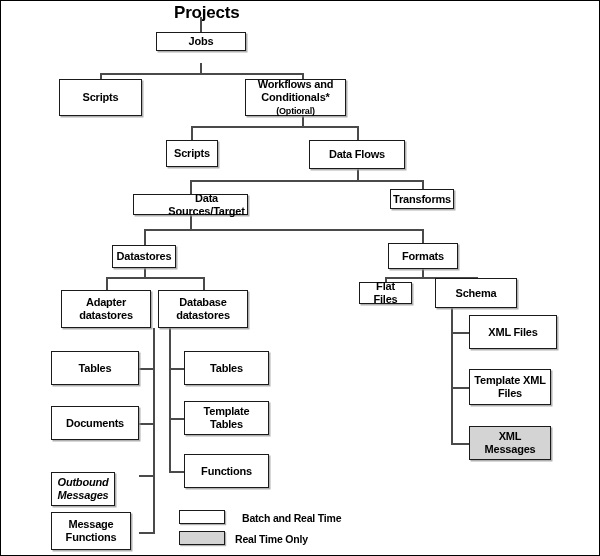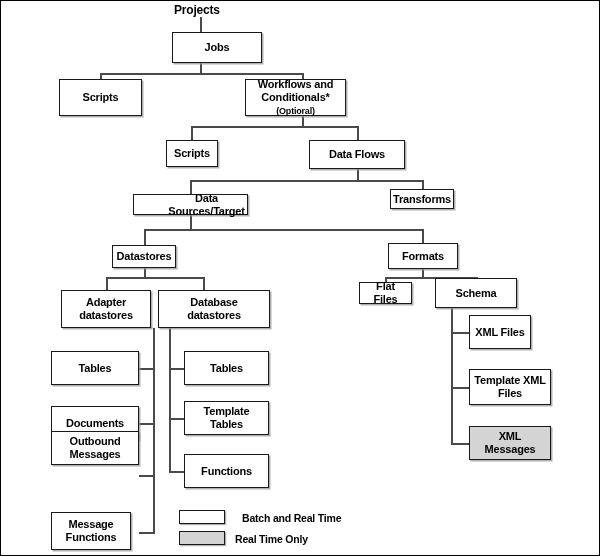--- a/index.html
+++ b/index.html
@@ -37,21 +37,21 @@
   .node.shaded {
     background: #d4d4d4;
   }
   .node .sub {
     font-size: 9px;
     font-weight: bold;
   }
   .plain-label {
     position: absolute;
     font-weight: bold;
-    font-size: 12px;
+    font-size: 17px;
     color: #000000;
     white-space: nowrap;
     letter-spacing: -0.2px;
   }
   .edge {
     position: absolute;
     background: #4a4a4a;
   }
   .edge.v { width: 1.6px; }
   .edge.h { height: 1.6px; }
@@ -115,21 +115,21 @@
       <div class="edge v" style="left: 168px; top: 327px; height: 144px;"></div>
       <div class="edge h" style="left: 168px; top: 367px; width: 16px;"></div>
       <div class="edge h" style="left: 168px; top: 417px; width: 16px;"></div>
       <div class="edge h" style="left: 168px; top: 470px; width: 16px;"></div>
       <div class="edge v" style="left: 450px; top: 307px; height: 136px;"></div>
       <div class="edge h" style="left: 450px; top: 331px; width: 19px;"></div>
       <div class="edge h" style="left: 450px; top: 386px; width: 19px;"></div>
       <div class="edge h" style="left: 450px; top: 442px; width: 19px;"></div>
     </div>
   <div id="nodes-layer">
-      <div class="node" style="left: 155px; top: 31px; width: 90px; height: 31px; margin-left: 16px;">
+      <div class="node" style="left: 155px; top: 31px; width: 90px; height: 19px;">
         <div>Jobs</div>
       </div>
       <div class="node" style="left: 58px; top: 78px; width: 83px; height: 37px;">
         <div>Scripts</div>
       </div>
       <div class="node" style="left: 244px; top: 78px; width: 101px; height: 37px;">
         <div>
           <div style="white-space: normal;">Workflows and Conditionals* <span class="sub">(Optioral)</span></div>
         </div>
       </div>
@@ -150,62 +150,62 @@
       </div>
       <div class="node" style="left: 387px; top: 242px; width: 70px; height: 26px;">
         <div>Formats</div>
       </div>
       <div class="node" style="left: 60px; top: 289px; width: 90px; height: 38px;">
         <div>
           <div>Adapter</div>
           <div class="">datastores</div>
         </div>
       </div>
-      <div class="node" style="left: 157px; top: 289px; width: 112px; height: 38px;">
+      <div class="node" style="left: 157px; top: 289px; width: 90px; height: 38px;">
         <div>
           <div>Database</div>
           <div class="">datastores</div>
         </div>
       </div>
       <div class="node" style="left: 358px; top: 281px; width: 53px; height: 22px;">
         <div>Flat Files</div>
       </div>
       <div class="node" style="left: 434px; top: 277px; width: 82px; height: 30px;">
         <div>
           <div class="">Schema</div>
         </div>
       </div>
       <div class="node" style="left: 50px; top: 350px; width: 88px; height: 34px;">
         <div>Tables</div>
       </div>
       <div class="node" style="left: 50px; top: 405px; width: 88px; height: 34px;">
         <div>Documents</div>
       </div>
-      <div class="node" style="left: 50px; top: 430px; width: 88px; height: 34px;">
+      <div class="node" style="left: 50px; top: 471px; width: 64px; height: 34px; font-style: italic;">
         <div>
           <div>Outbound</div>
           <div class="">Messages</div>
         </div>
       </div>
       <div class="node" style="left: 50px; top: 511px; width: 80px; height: 38px;">
         <div>
           <div>Message</div>
           <div class="">Functions</div>
         </div>
       </div>
       <div class="node" style="left: 183px; top: 350px; width: 85px; height: 34px;">
         <div>Tables</div>
       </div>
       <div class="node" style="left: 183px; top: 400px; width: 85px; height: 34px;">
         <div>Template Tables</div>
       </div>
       <div class="node" style="left: 183px; top: 453px; width: 85px; height: 34px;">
         <div>Functions</div>
       </div>
-      <div class="node" style="left: 468px; top: 314px; width: 62px; height: 34px;">
+      <div class="node" style="left: 468px; top: 314px; width: 88px; height: 34px;">
         <div>XML Files</div>
       </div>
       <div class="node" style="left: 468px; top: 368px; width: 82px; height: 36px;">
         <div>
           <div>Template XML</div>
           <div class="">Files</div>
         </div>
       </div>
       <div class="node shaded" style="left: 468px; top: 425px; width: 82px; height: 34px;">
         <div>XML Messages</div>

